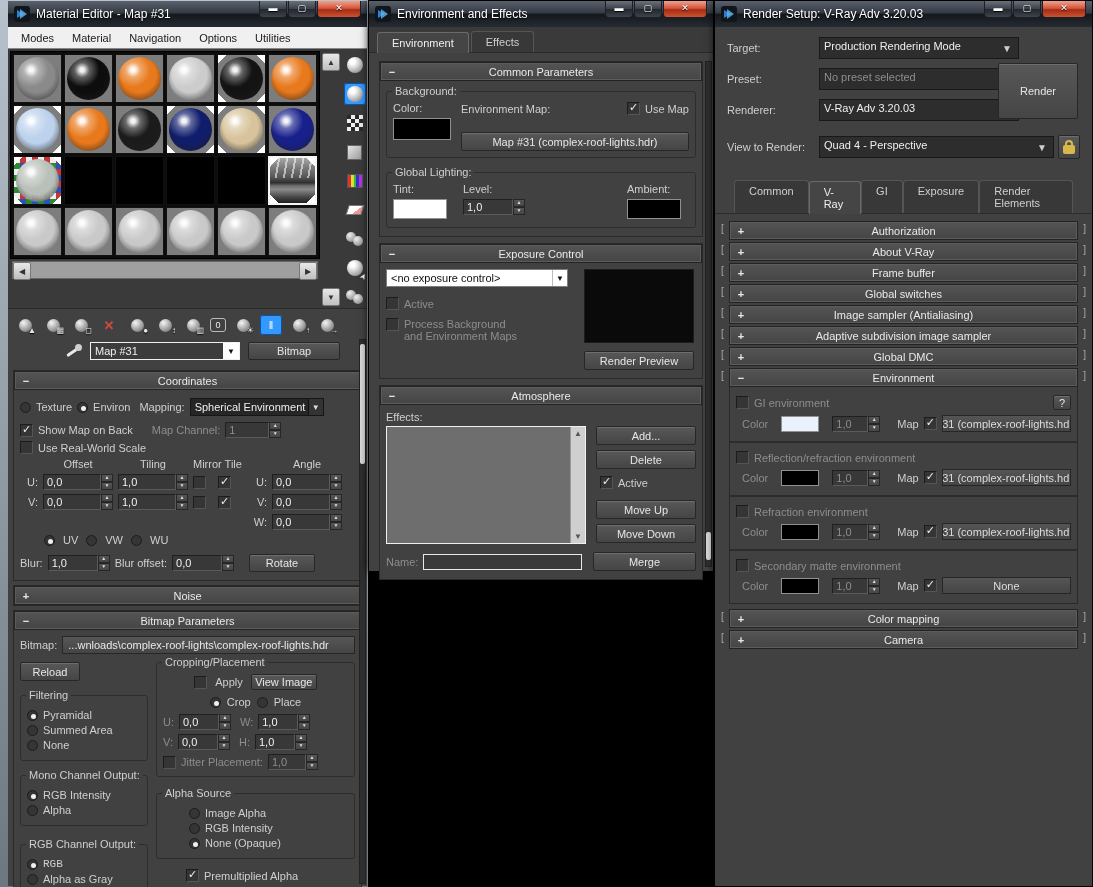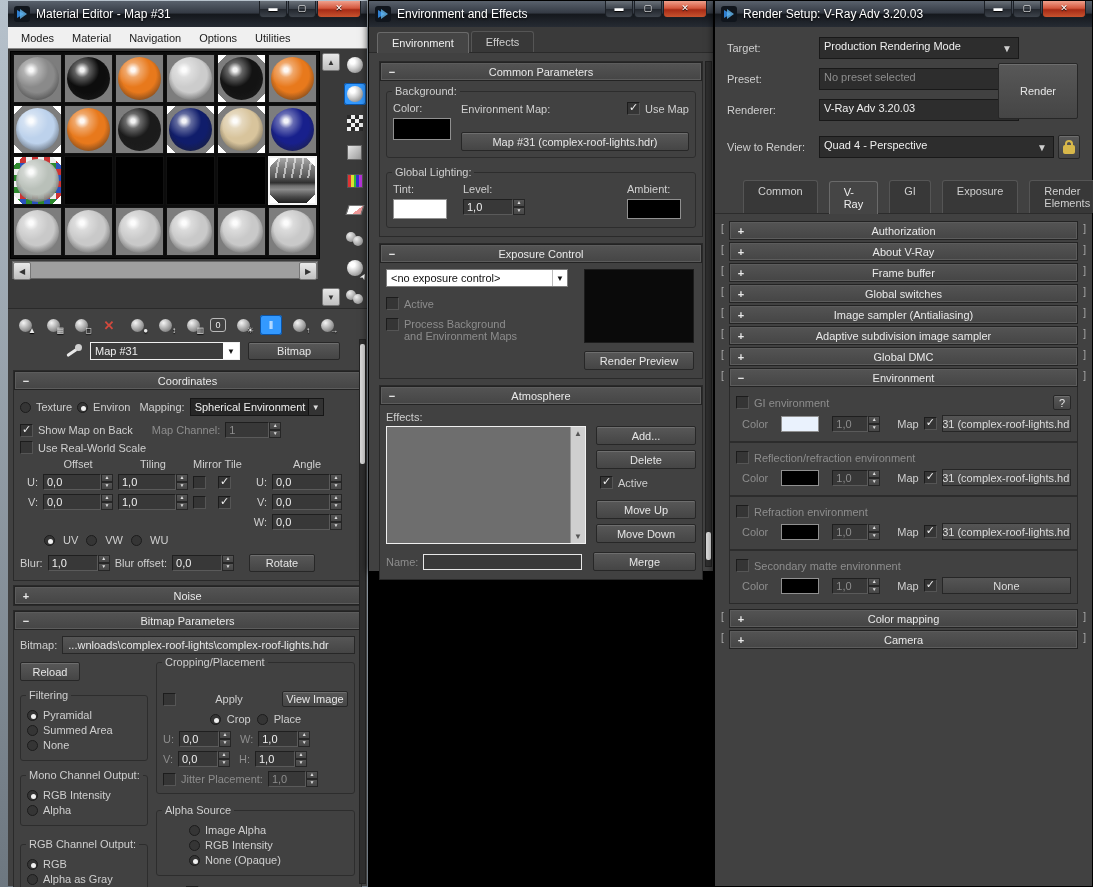--- a/index.html
+++ b/index.html
@@ -130,21 +130,21 @@
       display:flex;flex-direction:column;justify-content:space-between;align-items:center;color:#555;font-size:8px;padding:2px 0;}
 
   
   #rs{left:714px;top:0;width:379px;height:887px;}
   .rs-form{padding:10px 12px 2px;}
   .rs-row{display:flex;align-items:center;margin-bottom:9px;}
   .rs-row .rlbl{width:92px;color:#cfcfcf;}
   .dd.rs{height:22px;background:#2d2d2d;border-color:#191919;}
   .dd.rs .ar{background:#2d2d2d;font-size:10px;color:#cfcfcf;border-left:none;width:22px;}
   .renderbtn{position:absolute;right:14px;top:36px;width:80px;height:56px;}
-  .rs-tabs{display:flex;gap:11px;padding:10px 28px 0;border-bottom:1px solid #2c2c2c;}
+  .rs-tabs{display:flex;gap:0;padding:10px 19px 0;border-bottom:1px solid #2c2c2c;}
   .rsro{margin:4px 14px;position:relative;}
   .rsro::before{content:"[";position:absolute;left:-8px;top:1px;color:#aaa;font-size:10px;}
   .rsro::after{content:"]";position:absolute;right:-8px;top:1px;color:#aaa;font-size:10px;}
   .envsec{border-bottom:2px solid #2c2c2c;padding:8px 6px 9px;}
   .envsec:last-child{border-bottom:none;}
   .mapbtn{flex:1;height:17px;background:linear-gradient(180deg,#555,#454545);border:1px solid #262626;color:#dcdcdc;
       display:flex;align-items:center;justify-content:center;white-space:nowrap;overflow:hidden;padding:0 3px;}
   .qbtn{width:18px;height:15px;}
 </style>
 </head>
@@ -516,35 +516,35 @@
                 </div>
                 <div class="row" style="margin: 3px 0px;">
                   <span class="rb"></span>
                   <span class="lbl">Alpha</span>
                 </div>
               </div>
           </div>
           <div class="grp" style="margin-top:18px">
             <span class="gt">RGB Channel Output:</span>
             <div id="rgb-radios">
-                <div class="row" style="margin: 3px 0px;">
+                <div class="row" style="margin: 3px 0px; font-family: Liberation Mono, monospace;">
                   <span class="rb on"></span>
                   <span class="lbl">RGB</span>
                 </div>
                 <div class="row" style="margin: 3px 0px;">
                   <span class="rb"></span>
                   <span class="lbl">Alpha as Gray</span>
                 </div>
               </div>
           </div>
         </div>
         <div style="flex:1">
           <div class="grp" style="margin-top:2px">
             <span class="gt">Cropping/Placement</span>
-            <div class="row" style="justify-content:space-between;gap:8px;margin:18px 0 6px">
+            <div class="row" style="justify-content:center;gap:8px;margin:1px 0 6px">
               <span class="cb"></span>
               <span class="lbl">Apply</span>
               <span class="btn" style="width:66px;height:16px">View Image</span>
             </div>
             <div class="row" style="justify-content:center;gap:6px;margin-bottom:6px">
               <span class="rb on"></span>
               <span class="lbl">Crop</span>
               <span class="rb"></span>
               <span class="lbl">Place</span>
             </div>

